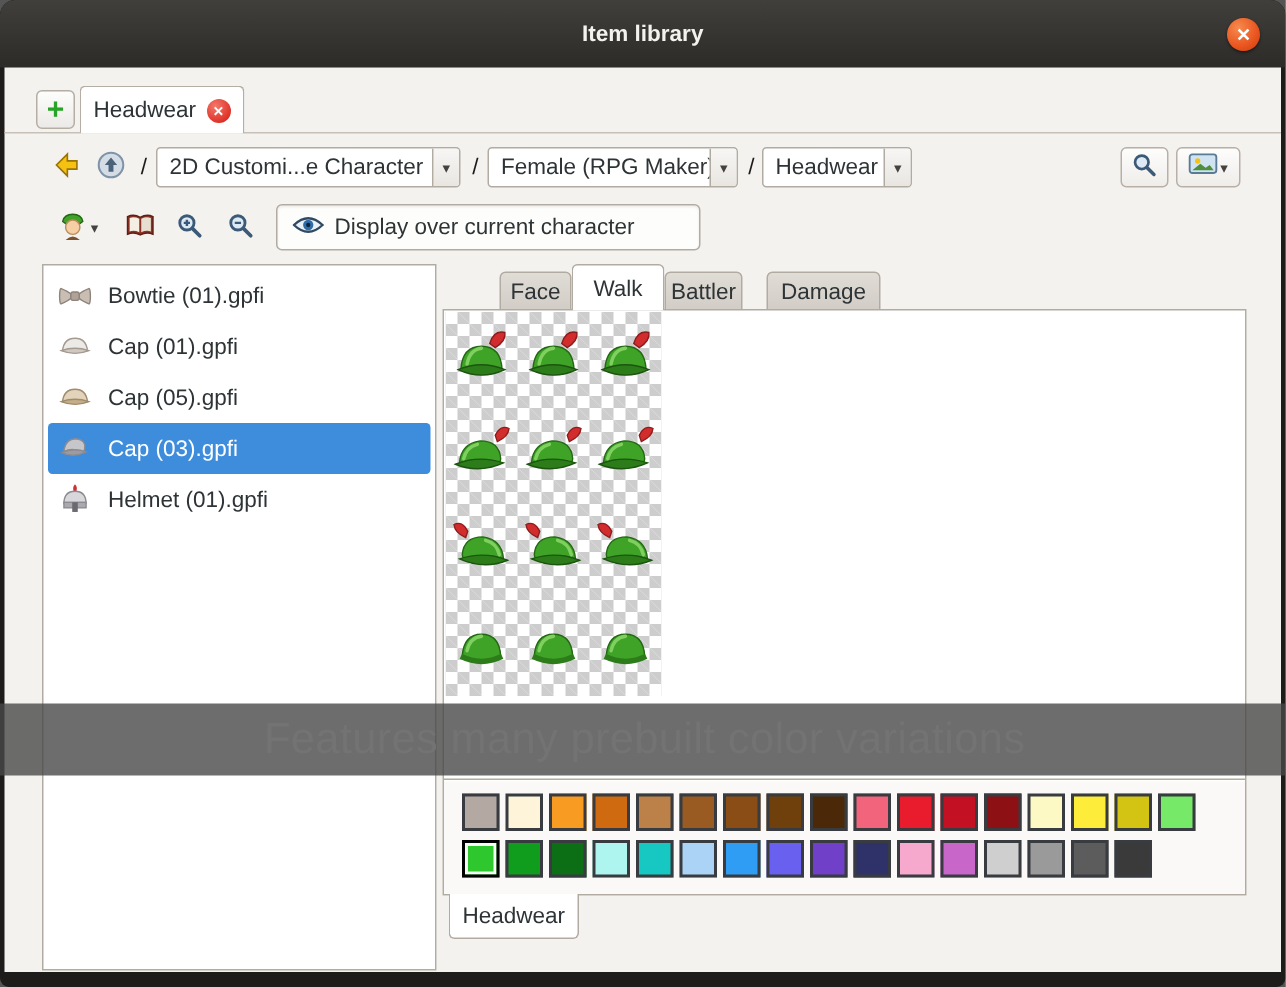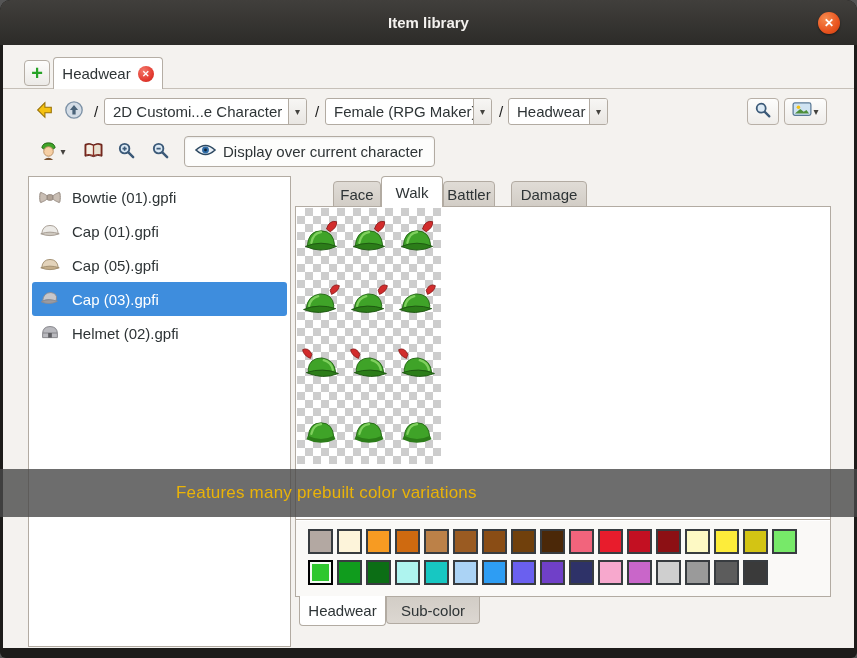--- a/index.html
+++ b/index.html
@@ -177,21 +177,21 @@
 
   
   .caption-overlay {
     position:absolute; left:0; top:469px; width:857px; height:48px;
     background:rgba(72,72,72,0.80);
     display:flex; align-items:center;
     padding-left:176px;
     z-index:50;
   }
   .caption-overlay span {
-    color:#eab308; font-size:17px; letter-spacing:.2px;
+    color:#737373; font-size:29px; letter-spacing:.2px;
   }
 </style>
 </head>
 <body>
 
 <div class="window">
 
   <div class="titlebar">
     <span class="title">Item library</span>
     <div class="close-btn">
@@ -304,21 +304,21 @@
   </button>
   <button class="toolbar2-item tool-btn" style="left:145px; width:31px;">
     <span>
       <svg viewBox="0 0 20 20" width="19" height="19">
           <circle cx="8" cy="8" r="5" fill="#dceaf5" stroke="#3c5a78" stroke-width="2"></circle>
           <path d="M5.8 8 L10.2 8" stroke="#3c5a78" stroke-width="1.7"></path>
           <line x1="12" y1="12" x2="17" y2="17" stroke="#3c5a78" stroke-width="2.6" stroke-linecap="round"></line>
         </svg>
     </span>
   </button>
-  <button class="toolbar2-item toggle-btn" style="position:absolute; left:184px; width:251px;">
+  <button class="toolbar2-item toggle-btn" style="position:absolute; left:184px; width:283px;">
     <span>
       <svg viewBox="0 0 22 14" width="21" height="14">
           <path d="M1 7 Q11 -2.5 21 7 Q11 16.5 1 7 Z" fill="#eaf1f8" stroke="#2f4a62" stroke-width="1.6"></path>
           <circle cx="11" cy="7" r="3.6" fill="#2f6ca8"></circle>
           <circle cx="11" cy="7" r="1.5" fill="#0d2438"></circle>
         </svg>
     </span>
     <span>Display over current character</span>
   </button>
 
@@ -356,26 +356,27 @@
           <svg viewBox="0 0 26 26" width="24" height="24">
             <path d="M5 15 Q6 6 14 6 Q21 7 20 13 L19 16 Q12 12 5 15 Z" fill="#c7c7cb" stroke="#8b8b90"></path>
             <path d="M3.5 16 Q12 12 21 15.5 Q12 20 3.5 16 Z" fill="#9b9ba1" stroke="#8b8b90"></path>
           </svg>
         </span>
         <span class="item-label">Cap (03).gpfi</span>
       </div>
       <div class="list-item">
         <span class="item-icon">
           <svg viewBox="0 0 26 26" width="24" height="24">
-            <path d="M5 14 Q5 6 13 6 Q21 6 21 14 L21 18 L5 18 Z" fill="#b9b9be" stroke="#808085"></path>
-            <path d="M5 13 L21 13" stroke="#808085"></path>
-            <rect x="11" y="13" width="4" height="5" fill="#5e5e63"></rect>
+            <path d="M13 2 Q15 4 14 7 L12 7 Q11 4 13 2 Z" fill="#d03030"></path>
+            <path d="M5 16 Q5 7 13 7 Q21 7 21 16 Z" fill="#d7d7dc" stroke="#8b8b90"></path>
+            <rect x="5" y="15" width="16" height="4" fill="#a9a9b0" stroke="#8b8b90"></rect>
+            <rect x="11" y="15" width="4" height="7" fill="#6a6a70"></rect>
           </svg>
         </span>
-        <span class="item-label">Helmet (02).gpfi</span>
+        <span class="item-label">Helmet (01).gpfi</span>
       </div>
     </div>
 
   <div class="ptab inactive" style="left:299px; width:48px;">
     <span>Face</span>
   </div>
   <div class="ptab active" style="left:347px; width:62px;">
     <span>Walk</span>
   </div>
   <div class="ptab inactive" style="left:409px; width:52px;">
@@ -526,21 +527,18 @@
           <div class="swatch" style="background-color: rgb(154, 154, 154);"></div>
           <div class="swatch" style="background-color: rgb(92, 92, 92);"></div>
           <div class="swatch" style="background-color: rgb(58, 58, 58);"></div>
         </div>
       </div>
   </div>
 
   <div class="btab active">
     <span>Headwear</span>
   </div>
-  <div class="btab inactive">
-    <span>Sub-color</span>
-  </div>
 
   <div class="caption-overlay">
     <span>Features many prebuilt color variations</span>
   </div>
 
 </div>
 
 </body></html>

